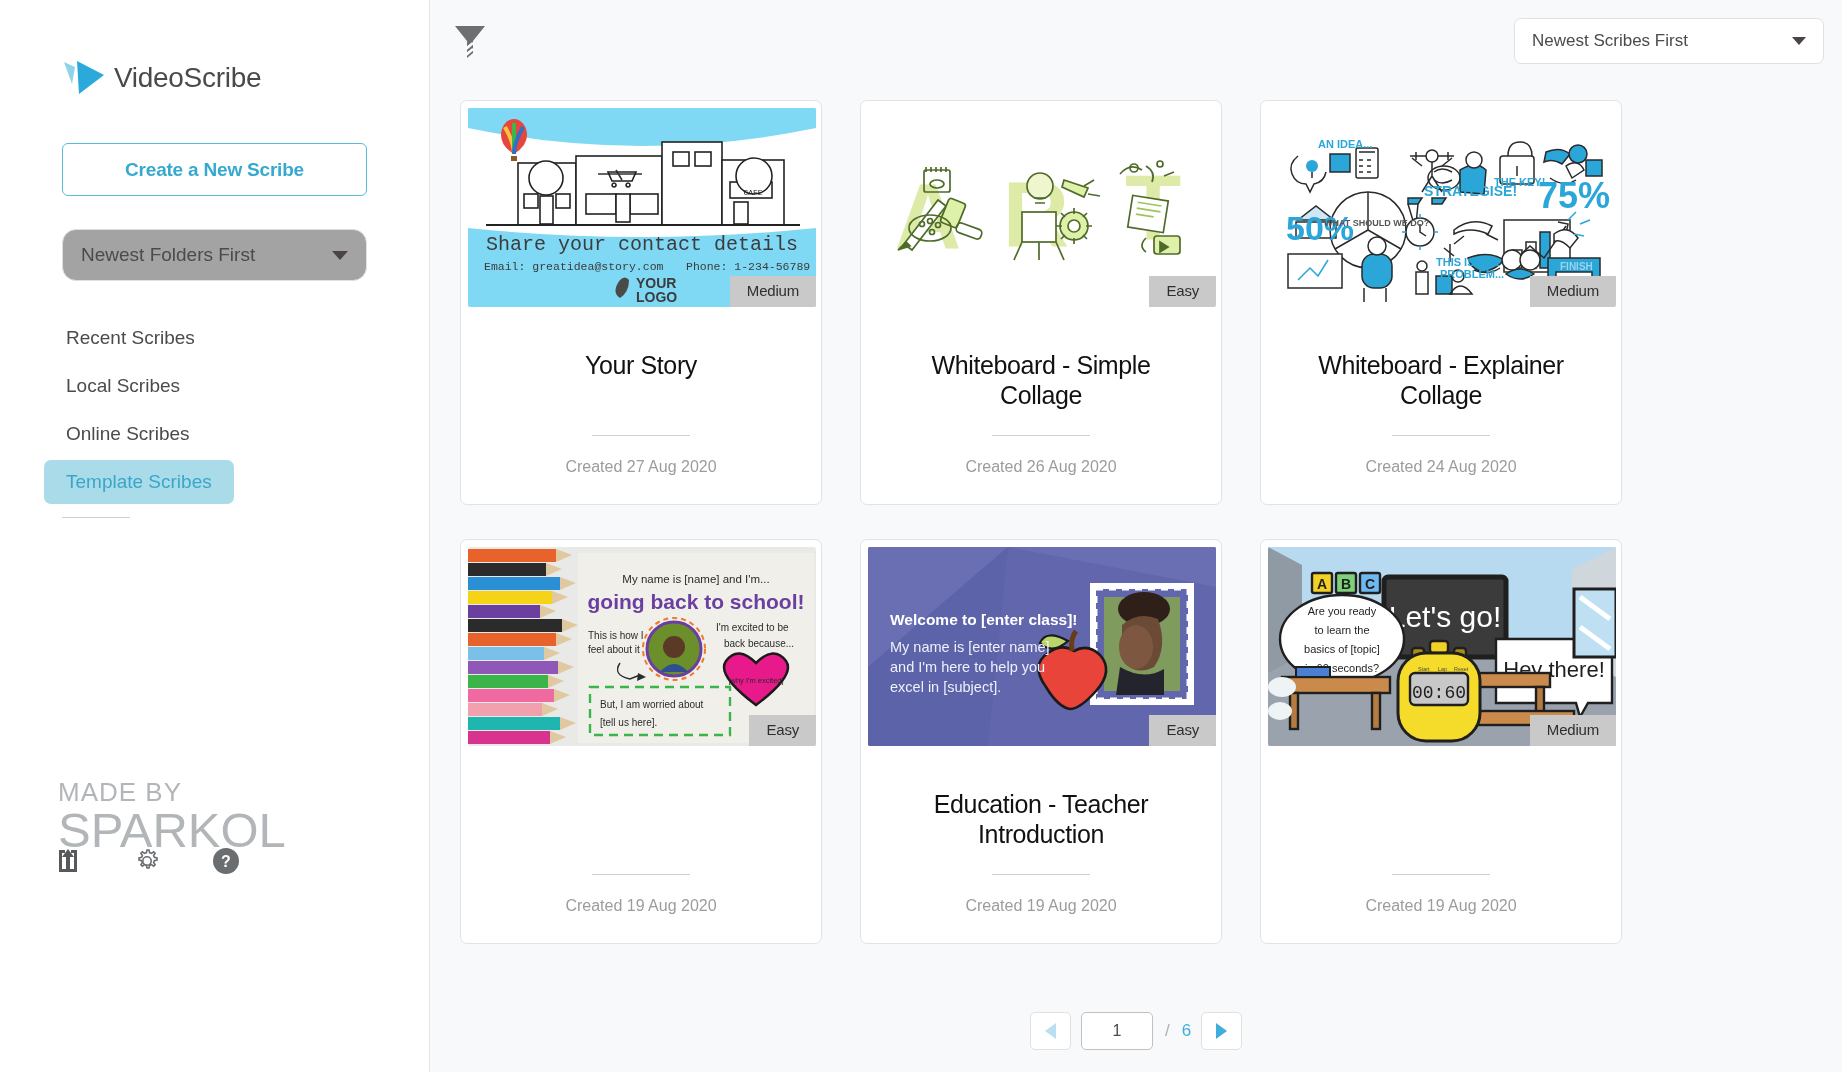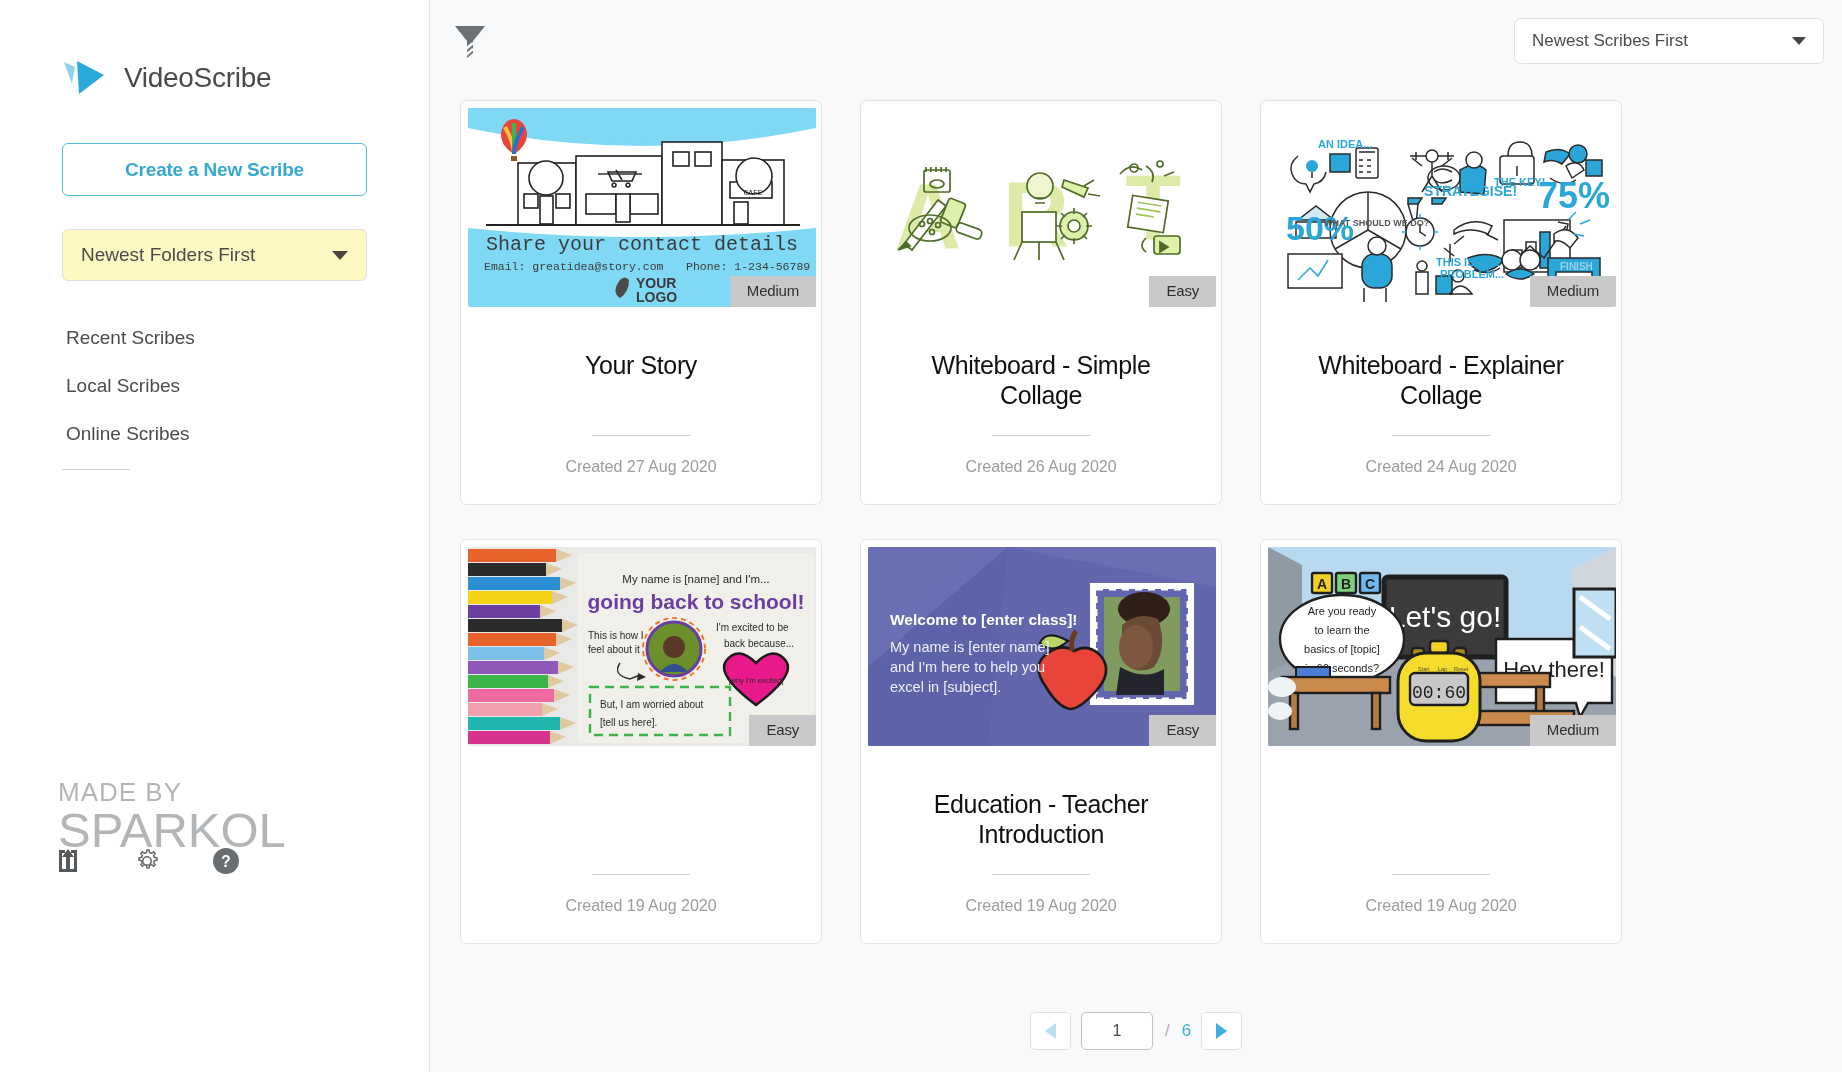--- a/index.html
+++ b/index.html
@@ -9,34 +9,34 @@
     background: #ffffff; overflow: hidden;
   }
   .app { display: flex; width: 1842px; height: 1072px; }
 
   
   .sidebar {
     width: 430px; height: 1072px; background: #ffffff;
     border-right: 1px solid #e3e4e6;
     position: relative; flex: 0 0 430px;
   }
-  .logo-row { display: flex; align-items: center; gap: 14px; padding: 58px 0 0 62px; }
+  .logo-row { display: flex; align-items: center; gap: 4px; padding: 58px 0 0 62px; }
   .logo-mark { width: 48px; height: 40px; position: relative; }
   .logo-text { font-size: 28px; color: #4a4a4a; letter-spacing: -0.3px; font-weight: 400; }
 
   .new-scribe-btn {
     position: absolute; left: 62px; top: 143px; width: 305px; height: 53px;
     border: 1px solid #56bcdc; border-radius: 6px; background: #fff;
     color: #36a9ce; font-size: 19px; font-weight: bold; letter-spacing: -0.2px;
     display: flex; align-items: center; justify-content: center; cursor: pointer;
   }
 
   .folder-select {
     position: absolute; left: 62px; top: 229px; width: 305px; height: 52px;
-    border: 1px solid #dddfe0; border-radius: 6px; background: #fef9c3;
+    border: 1px solid #dddfe0; border-radius: 14px; background: #a3a3a3;
     display: flex; align-items: center; padding: 0 18px; cursor: pointer;
   }
   .folder-select .sel-label { font-size: 19px; color: #4e4a49; flex: 1; }
   .caret { width: 0; height: 0; border-left: 8px solid transparent;
            border-right: 8px solid transparent; border-top: 9px solid #4a4442; }
 
   .nav { position: absolute; left: 0; top: 316px; width: 430px; }
   .nav-item {
     display: block; margin: 0 0 4px 0; padding: 11px 22px 11px 22px;
     margin-left: 44px; margin-right: 44px; width: max-content;
@@ -127,20 +127,23 @@
 
     <nav class="nav">
       <div class="nav-item">
         <span>Recent Scribes</span>
       </div>
       <div class="nav-item">
         <span>Local Scribes</span>
       </div>
       <div class="nav-item">
         <span>Online Scribes</span>
+      </div>
+      <div class="nav-item active">
+        <span>Template Scribes</span>
       </div>
       <div class="nav-divider"></div>
     </nav>
 
     <div class="made-by">
       <div class="m1">MADE BY</div>
       <div class="m2">SPARKOL</div>
     </div>
 
     <div class="sb-icons">

